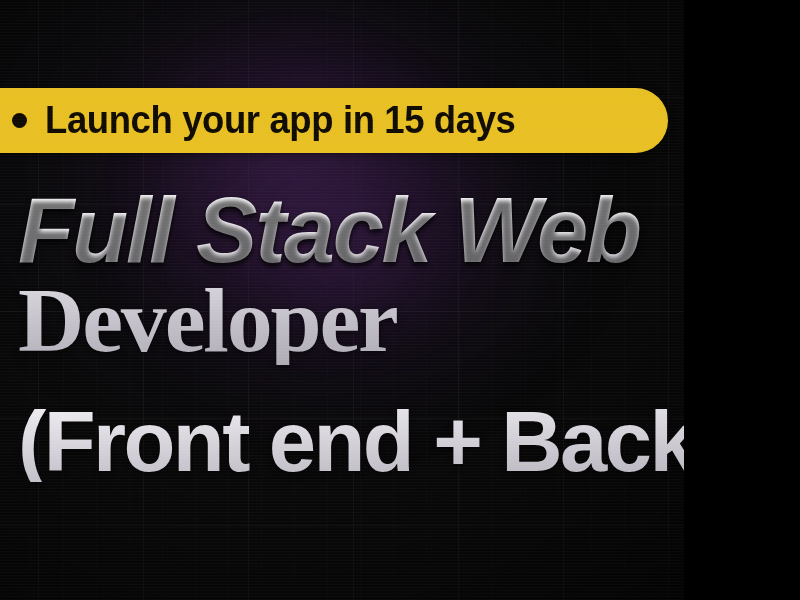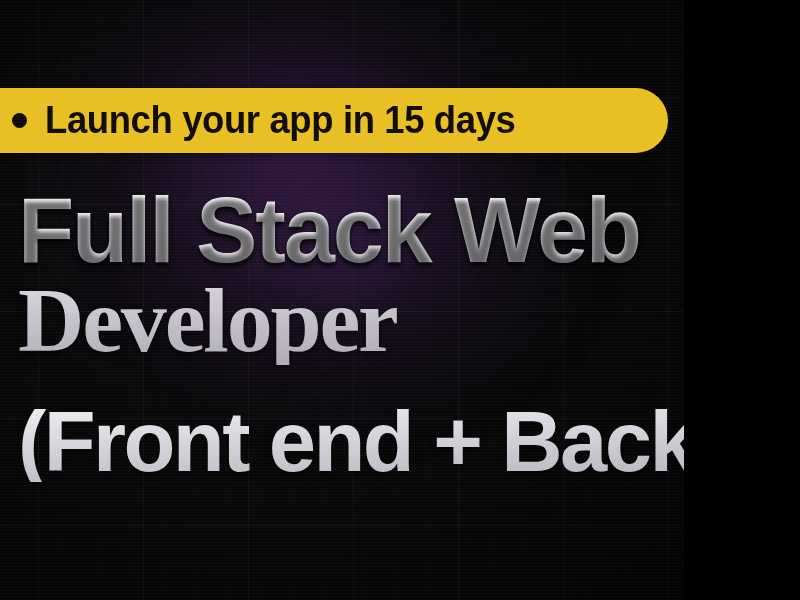--- a/index.html
+++ b/index.html
@@ -135,20 +135,21 @@
   }
 
   .hl-1 {
     font-size: 92px;
     background: linear-gradient(178deg, #ffffff 0%, #f4f2f6 42%, #d6d3db 100%);
     -webkit-background-clip: text;
     background-clip: text;
     color: transparent;
     text-shadow: 0 3px 4px rgba(0,0,0,0.55);
     filter: drop-shadow(0 2px 2px rgba(0,0,0,0.5));
+    font-style: italic;
   }
 
   .hl-2 {
     font-size: 92px;
     margin-top: 2px;
     background: linear-gradient(178deg, #dedbe3 0%, #c3c0c9 45%, #a7a4ae 100%);
     -webkit-background-clip: text;
     background-clip: text;
     color: transparent;
     filter: drop-shadow(0 2px 3px rgba(0,0,0,0.6));

